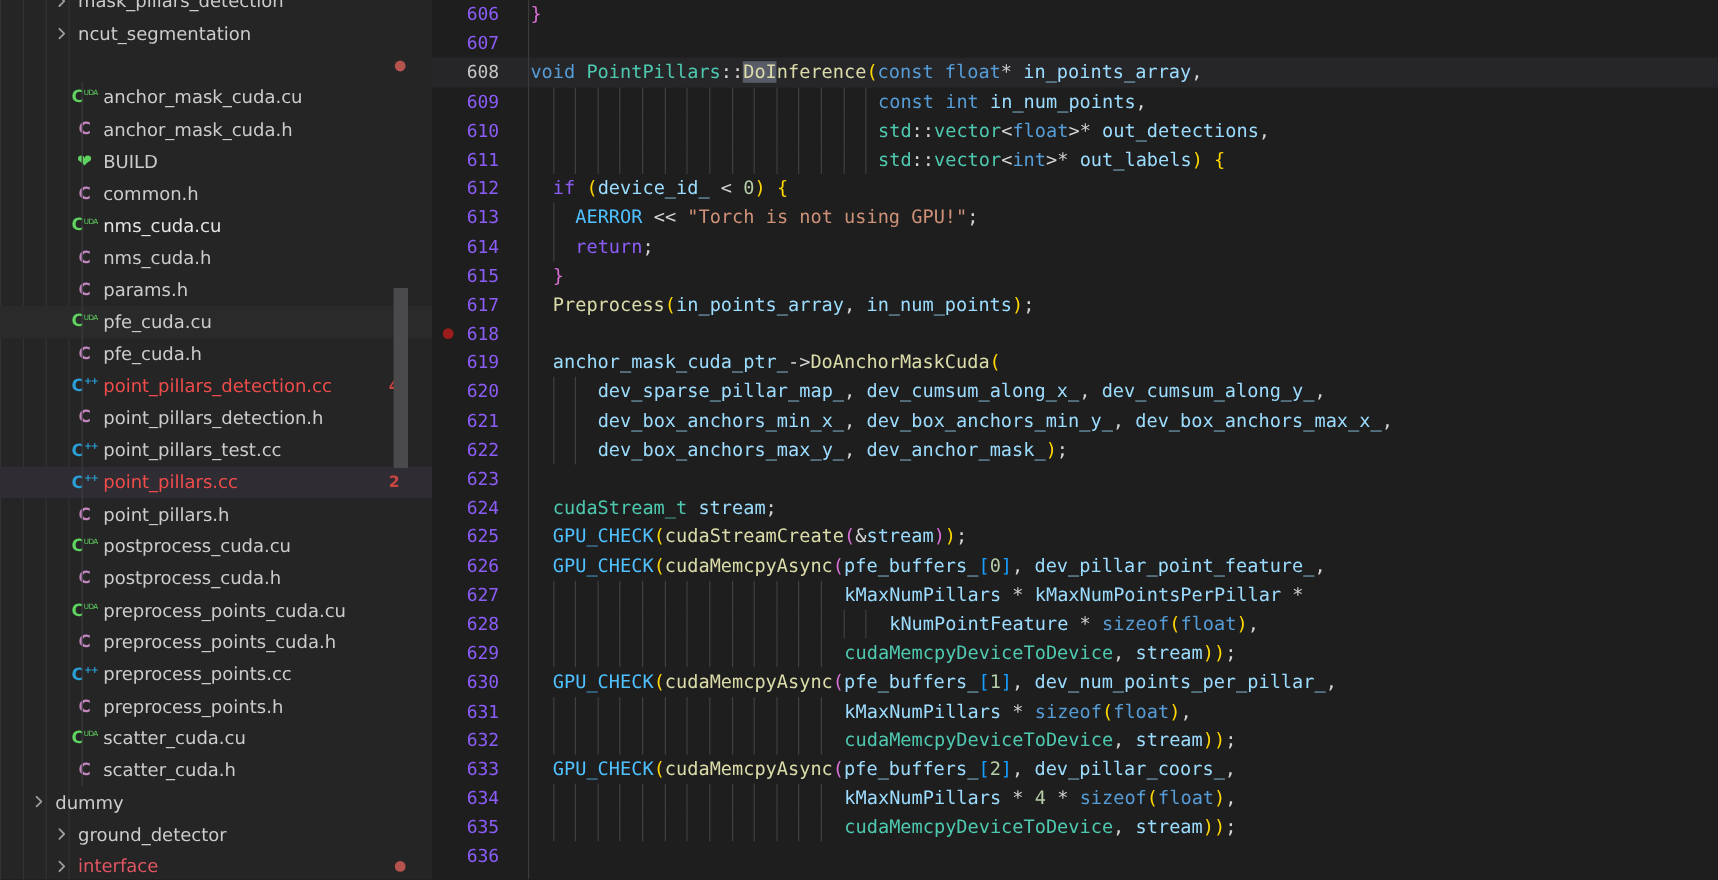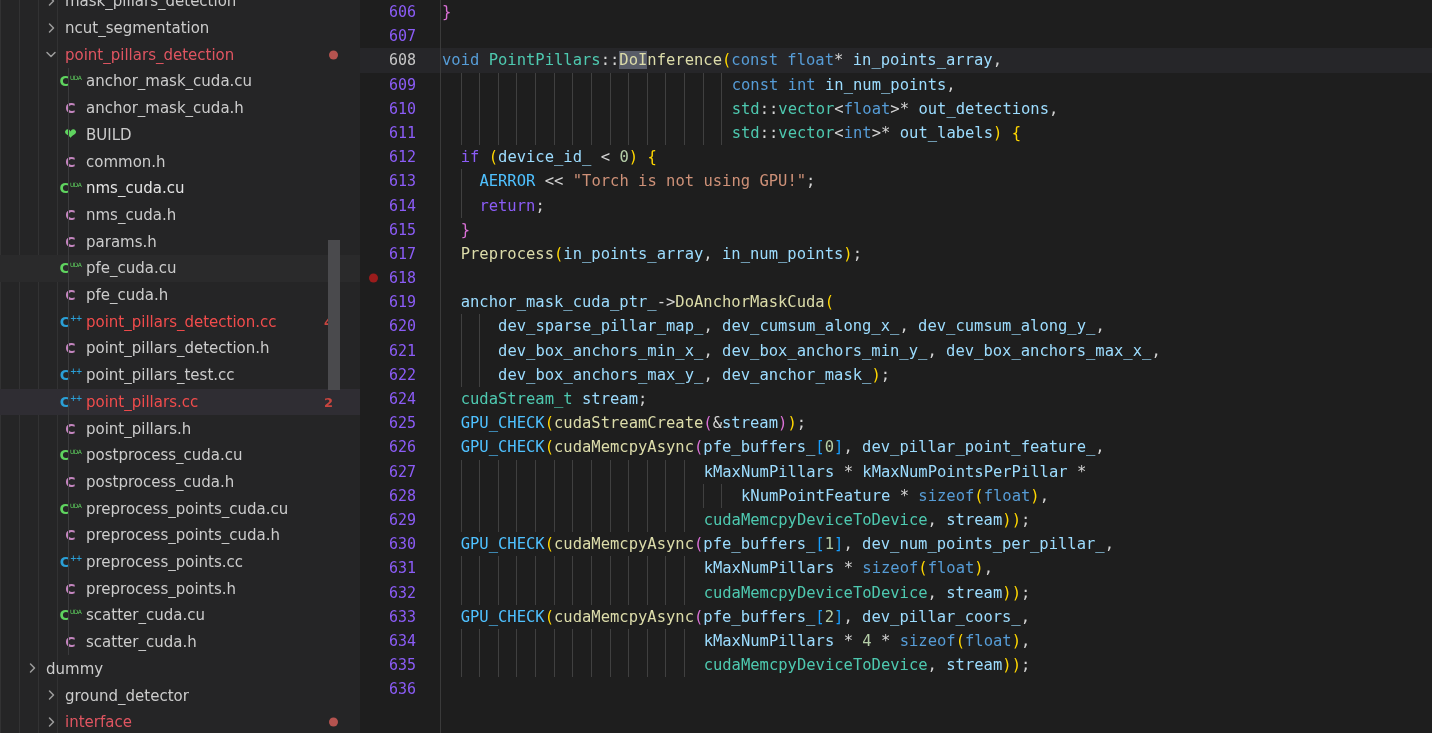--- a/index.html
+++ b/index.html
@@ -137,29 +137,20 @@
             <span class="twisty">
               <svg width="15" height="15" viewBox="0 0 15 15" fill="none" stroke="#9d9d9d" stroke-width="1.5" stroke-linecap="round" stroke-linejoin="round">
                 <path d="M5.5 3 L9.5 7 L5.5 11"></path>
               </svg>
             </span>
             <span style="width:6px;display:inline-block;"></span>
             <span class="lbl" style="color:#cccccc">ncut_segmentation</span>
           </div>
         </div>
         <div class="row" style="top: 41.4px; position: absolute; left: 0px; right: 0px;">
-          <div style="display:flex;align-items:center;padding-left:43px;">
-            <span class="twisty">
-              <svg width="15" height="15" viewBox="0 0 15 15" fill="none" stroke="#9d9d9d" stroke-width="1.5" stroke-linecap="round" stroke-linejoin="round">
-                <path d="M3 5.5 L7 9.5 L11 5.5"></path>
-              </svg>
-            </span>
-            <span style="width:6px;display:inline-block;"></span>
-            <span class="lbl" style="color:#e05561">point_pillars_detection</span>
-          </div>
           <span class="dot" style="background:#b5534f"></span>
         </div>
         <div class="row" style="top: 68.1px; position: absolute; left: 0px; right: 0px;">
           <div style="display:flex;align-items:center;padding-left:62px;">
             <span class="ico">
               <span style="color:#5fd35f">C<span class="cuda">UDA</span></span>
             </span>
             <span class="lbl" style="color:#cccccc">anchor_mask_cuda.cu</span>
           </div>
         </div>
@@ -386,20 +377,21 @@
         <div class="cline"><div class="gut">612</div><div class="code"><span class="op"> </span><span class="op"> </span><span class="kwp">if</span><span class="op"> </span><span style="color:#ffd700">(</span><span class="var">device_id_</span><span class="op"> </span><span class="op">&lt;</span><span class="op"> </span><span class="num">0</span><span style="color:#ffd700">)</span><span class="op"> </span><span style="color:#ffd700">{</span></div></div>
         <div class="cline"><div class="gut">613</div><div class="code"><span class="op"> </span><span class="op"> </span><span class="op"> </span><span class="op"> </span><span class="macro">AERROR</span><span class="op"> </span><span class="op">&lt;</span><span class="op">&lt;</span><span class="op"> </span><span class="str">"Torch is not using GPU!"</span><span class="op">;</span><div class="ig" style="left: 32.62px;"></div></div></div>
         <div class="cline"><div class="gut">614</div><div class="code"><span class="op"> </span><span class="op"> </span><span class="op"> </span><span class="op"> </span><span class="kwp">return</span><span class="op">;</span><div class="ig" style="left: 32.62px;"></div></div></div>
         <div class="cline"><div class="gut">615</div><div class="code"><span class="op"> </span><span class="op"> </span><span style="color:#da70d6">}</span></div></div>
         <div class="cline"><div class="gut">617</div><div class="code"><span class="op"> </span><span class="op"> </span><span class="fn">Preprocess</span><span style="color:#ffd700">(</span><span class="var">in_points_array</span><span class="op">,</span><span class="op"> </span><span class="var">in_num_points</span><span style="color:#ffd700">)</span><span class="op">;</span></div></div>
         <div class="cline"><div class="gut">618<span class="bp"></span></div><div class="code"></div></div>
         <div class="cline"><div class="gut">619</div><div class="code"><span class="op"> </span><span class="op"> </span><span class="var">anchor_mask_cuda_ptr_</span><span class="op">-</span><span class="op">&gt;</span><span class="fn">DoAnchorMaskCuda</span><span style="color:#ffd700">(</span></div></div>
         <div class="cline"><div class="gut">620</div><div class="code"><span class="op"> </span><span class="op"> </span><span class="op"> </span><span class="op"> </span><span class="op"> </span><span class="op"> </span><span class="var">dev_sparse_pillar_map_</span><span class="op">,</span><span class="op"> </span><span class="var">dev_cumsum_along_x_</span><span class="op">,</span><span class="op"> </span><span class="var">dev_cumsum_along_y_</span><span class="op">,</span><div class="ig" style="left: 32.62px;"></div><div class="ig" style="left: 51.24px;"></div></div></div>
         <div class="cline"><div class="gut">621</div><div class="code"><span class="op"> </span><span class="op"> </span><span class="op"> </span><span class="op"> </span><span class="op"> </span><span class="op"> </span><span class="var">dev_box_anchors_min_x_</span><span class="op">,</span><span class="op"> </span><span class="var">dev_box_anchors_min_y_</span><span class="op">,</span><span class="op"> </span><span class="var">dev_box_anchors_max_x_</span><span class="op">,</span><div class="ig" style="left: 32.62px;"></div><div class="ig" style="left: 51.24px;"></div></div></div>
         <div class="cline"><div class="gut">622</div><div class="code"><span class="op"> </span><span class="op"> </span><span class="op"> </span><span class="op"> </span><span class="op"> </span><span class="op"> </span><span class="var">dev_box_anchors_max_y_</span><span class="op">,</span><span class="op"> </span><span class="var">dev_anchor_mask_</span><span style="color:#ffd700">)</span><span class="op">;</span><div class="ig" style="left: 32.62px;"></div><div class="ig" style="left: 51.24px;"></div></div></div>
+        <div class="cline"><div class="gut">623</div><div class="code"></div></div>
         <div class="cline"><div class="gut">624</div><div class="code"><span class="op"> </span><span class="op"> </span><span class="ty">cudaStream_t</span><span class="op"> </span><span class="var">stream</span><span class="op">;</span></div></div>
         <div class="cline"><div class="gut">625</div><div class="code"><span class="op"> </span><span class="op"> </span><span class="macro">GPU_CHECK</span><span style="color:#ffd700">(</span><span class="fn">cudaStreamCreate</span><span style="color:#da70d6">(</span><span class="op">&amp;</span><span class="var">stream</span><span style="color:#da70d6">)</span><span style="color:#ffd700">)</span><span class="op">;</span></div></div>
         <div class="cline"><div class="gut">626</div><div class="code"><span class="op"> </span><span class="op"> </span><span class="macro">GPU_CHECK</span><span style="color:#ffd700">(</span><span class="fn">cudaMemcpyAsync</span><span style="color:#da70d6">(</span><span class="var">pfe_buffers_</span><span style="color:#179fff">[</span><span class="num">0</span><span style="color:#179fff">]</span><span class="op">,</span><span class="op"> </span><span class="var">dev_pillar_point_feature_</span><span class="op">,</span></div></div>
         <div class="cline"><div class="gut">627</div><div class="code"><span class="op"> </span><span class="op"> </span><span class="op"> </span><span class="op"> </span><span class="op"> </span><span class="op"> </span><span class="op"> </span><span class="op"> </span><span class="op"> </span><span class="op"> </span><span class="op"> </span><span class="op"> </span><span class="op"> </span><span class="op"> </span><span class="op"> </span><span class="op"> </span><span class="op"> </span><span class="op"> </span><span class="op"> </span><span class="op"> </span><span class="op"> </span><span class="op"> </span><span class="op"> </span><span class="op"> </span><span class="op"> </span><span class="op"> </span><span class="op"> </span><span class="op"> </span><span class="var">kMaxNumPillars</span><span class="op"> </span><span class="op">*</span><span class="op"> </span><span class="var">kMaxNumPointsPerPillar</span><span class="op"> </span><span class="op">*</span><div class="ig" style="left: 32.62px;"></div><div class="ig" style="left: 51.24px;"></div><div class="ig" style="left: 69.86px;"></div><div class="ig" style="left: 88.48px;"></div><div class="ig" style="left: 107.1px;"></div><div class="ig" style="left: 125.72px;"></div><div class="ig" style="left: 144.34px;"></div><div class="ig" style="left: 162.96px;"></div><div class="ig" style="left: 181.58px;"></div><div class="ig" style="left: 200.2px;"></div><div class="ig" style="left: 218.82px;"></div><div class="ig" style="left: 237.44px;"></div><div class="ig" style="left: 256.06px;"></div></div></div>
         <div class="cline"><div class="gut">628</div><div class="code"><span class="op"> </span><span class="op"> </span><span class="op"> </span><span class="op"> </span><span class="op"> </span><span class="op"> </span><span class="op"> </span><span class="op"> </span><span class="op"> </span><span class="op"> </span><span class="op"> </span><span class="op"> </span><span class="op"> </span><span class="op"> </span><span class="op"> </span><span class="op"> </span><span class="op"> </span><span class="op"> </span><span class="op"> </span><span class="op"> </span><span class="op"> </span><span class="op"> </span><span class="op"> </span><span class="op"> </span><span class="op"> </span><span class="op"> </span><span class="op"> </span><span class="op"> </span><span class="op"> </span><span class="op"> </span><span class="op"> </span><span class="op"> </span><span class="var">kNumPointFeature</span><span class="op"> </span><span class="op">*</span><span class="op"> </span><span class="kw">sizeof</span><span style="color:#ffd700">(</span><span class="kw">float</span><span style="color:#ffd700">)</span><span class="op">,</span><div class="ig" style="left: 32.62px;"></div><div class="ig" style="left: 51.24px;"></div><div class="ig" style="left: 69.86px;"></div><div class="ig" style="left: 88.48px;"></div><div class="ig" style="left: 107.1px;"></div><div class="ig" style="left: 125.72px;"></div><div class="ig" style="left: 144.34px;"></div><div class="ig" style="left: 162.96px;"></div><div class="ig" style="left: 181.58px;"></div><div class="ig" style="left: 200.2px;"></div><div class="ig" style="left: 218.82px;"></div><div class="ig" style="left: 237.44px;"></div><div class="ig" style="left: 256.06px;"></div><div class="ig" style="left: 274.68px;"></div><div class="ig" style="left: 293.3px;"></div></div></div>
         <div class="cline"><div class="gut">629</div><div class="code"><span class="op"> </span><span class="op"> </span><span class="op"> </span><span class="op"> </span><span class="op"> </span><span class="op"> </span><span class="op"> </span><span class="op"> </span><span class="op"> </span><span class="op"> </span><span class="op"> </span><span class="op"> </span><span class="op"> </span><span class="op"> </span><span class="op"> </span><span class="op"> </span><span class="op"> </span><span class="op"> </span><span class="op"> </span><span class="op"> </span><span class="op"> </span><span class="op"> </span><span class="op"> </span><span class="op"> </span><span class="op"> </span><span class="op"> </span><span class="op"> </span><span class="op"> </span><span class="ty">cudaMemcpyDeviceToDevice</span><span class="op">,</span><span class="op"> </span><span class="var">stream</span><span style="color:#ffd700">)</span><span style="color:#ffd700">)</span><span class="op">;</span><div class="ig" style="left: 32.62px;"></div><div class="ig" style="left: 51.24px;"></div><div class="ig" style="left: 69.86px;"></div><div class="ig" style="left: 88.48px;"></div><div class="ig" style="left: 107.1px;"></div><div class="ig" style="left: 125.72px;"></div><div class="ig" style="left: 144.34px;"></div><div class="ig" style="left: 162.96px;"></div><div class="ig" style="left: 181.58px;"></div><div class="ig" style="left: 200.2px;"></div><div class="ig" style="left: 218.82px;"></div><div class="ig" style="left: 237.44px;"></div><div class="ig" style="left: 256.06px;"></div></div></div>
         <div class="cline"><div class="gut">630</div><div class="code"><span class="op"> </span><span class="op"> </span><span class="macro">GPU_CHECK</span><span style="color:#ffd700">(</span><span class="fn">cudaMemcpyAsync</span><span style="color:#da70d6">(</span><span class="var">pfe_buffers_</span><span style="color:#179fff">[</span><span class="num">1</span><span style="color:#179fff">]</span><span class="op">,</span><span class="op"> </span><span class="var">dev_num_points_per_pillar_</span><span class="op">,</span></div></div>
         <div class="cline"><div class="gut">631</div><div class="code"><span class="op"> </span><span class="op"> </span><span class="op"> </span><span class="op"> </span><span class="op"> </span><span class="op"> </span><span class="op"> </span><span class="op"> </span><span class="op"> </span><span class="op"> </span><span class="op"> </span><span class="op"> </span><span class="op"> </span><span class="op"> </span><span class="op"> </span><span class="op"> </span><span class="op"> </span><span class="op"> </span><span class="op"> </span><span class="op"> </span><span class="op"> </span><span class="op"> </span><span class="op"> </span><span class="op"> </span><span class="op"> </span><span class="op"> </span><span class="op"> </span><span class="op"> </span><span class="var">kMaxNumPillars</span><span class="op"> </span><span class="op">*</span><span class="op"> </span><span class="kw">sizeof</span><span style="color:#ffd700">(</span><span class="kw">float</span><span style="color:#ffd700">)</span><span class="op">,</span><div class="ig" style="left: 32.62px;"></div><div class="ig" style="left: 51.24px;"></div><div class="ig" style="left: 69.86px;"></div><div class="ig" style="left: 88.48px;"></div><div class="ig" style="left: 107.1px;"></div><div class="ig" style="left: 125.72px;"></div><div class="ig" style="left: 144.34px;"></div><div class="ig" style="left: 162.96px;"></div><div class="ig" style="left: 181.58px;"></div><div class="ig" style="left: 200.2px;"></div><div class="ig" style="left: 218.82px;"></div><div class="ig" style="left: 237.44px;"></div><div class="ig" style="left: 256.06px;"></div></div></div>
         <div class="cline"><div class="gut">632</div><div class="code"><span class="op"> </span><span class="op"> </span><span class="op"> </span><span class="op"> </span><span class="op"> </span><span class="op"> </span><span class="op"> </span><span class="op"> </span><span class="op"> </span><span class="op"> </span><span class="op"> </span><span class="op"> </span><span class="op"> </span><span class="op"> </span><span class="op"> </span><span class="op"> </span><span class="op"> </span><span class="op"> </span><span class="op"> </span><span class="op"> </span><span class="op"> </span><span class="op"> </span><span class="op"> </span><span class="op"> </span><span class="op"> </span><span class="op"> </span><span class="op"> </span><span class="op"> </span><span class="ty">cudaMemcpyDeviceToDevice</span><span class="op">,</span><span class="op"> </span><span class="var">stream</span><span style="color:#ffd700">)</span><span style="color:#ffd700">)</span><span class="op">;</span><div class="ig" style="left: 32.62px;"></div><div class="ig" style="left: 51.24px;"></div><div class="ig" style="left: 69.86px;"></div><div class="ig" style="left: 88.48px;"></div><div class="ig" style="left: 107.1px;"></div><div class="ig" style="left: 125.72px;"></div><div class="ig" style="left: 144.34px;"></div><div class="ig" style="left: 162.96px;"></div><div class="ig" style="left: 181.58px;"></div><div class="ig" style="left: 200.2px;"></div><div class="ig" style="left: 218.82px;"></div><div class="ig" style="left: 237.44px;"></div><div class="ig" style="left: 256.06px;"></div></div></div>
         <div class="cline"><div class="gut">633</div><div class="code"><span class="op"> </span><span class="op"> </span><span class="macro">GPU_CHECK</span><span style="color:#ffd700">(</span><span class="fn">cudaMemcpyAsync</span><span style="color:#da70d6">(</span><span class="var">pfe_buffers_</span><span style="color:#179fff">[</span><span class="num">2</span><span style="color:#179fff">]</span><span class="op">,</span><span class="op"> </span><span class="var">dev_pillar_coors_</span><span class="op">,</span></div></div>

